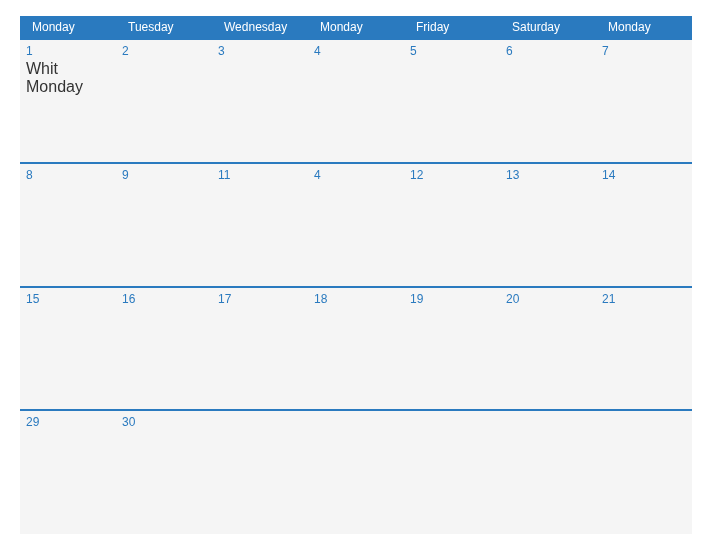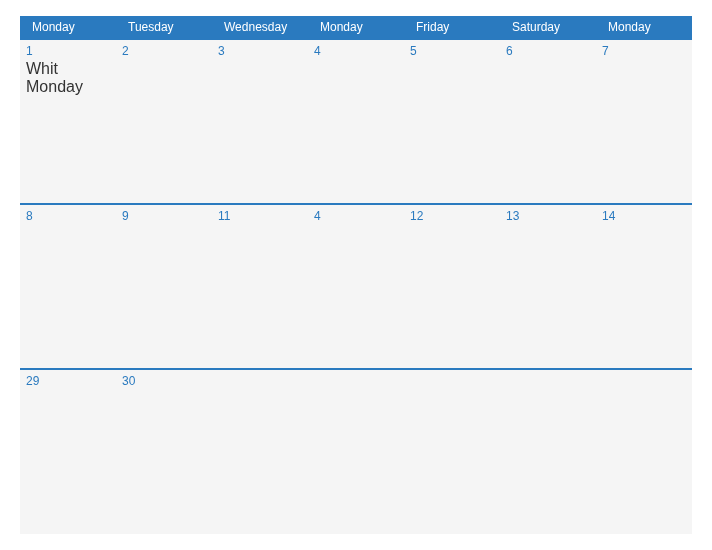--- a/index.html
+++ b/index.html
@@ -167,20 +167,43 @@
           </td>
           <td>
             <span class="day-number">13</span>
           </td>
           <td>
             <span class="day-number">14</span>
           </td>
         </tr>
         <tr>
           <td>
+            <span class="day-number">15</span>
+          </td>
+          <td>
+            <span class="day-number">16</span>
+          </td>
+          <td>
+            <span class="day-number">17</span>
+          </td>
+          <td>
+            <span class="day-number">18</span>
+          </td>
+          <td>
+            <span class="day-number">19</span>
+          </td>
+          <td>
+            <span class="day-number">20</span>
+          </td>
+          <td>
+            <span class="day-number">21</span>
+          </td>
+        </tr>
+        <tr>
+          <td>
             <span class="day-number">29</span>
           </td>
           <td>
             <span class="day-number">30</span>
           </td>
           <td class="empty-cell"></td>
           <td class="empty-cell"></td>
           <td class="empty-cell"></td>
           <td class="empty-cell"></td>
           <td class="empty-cell"></td>

